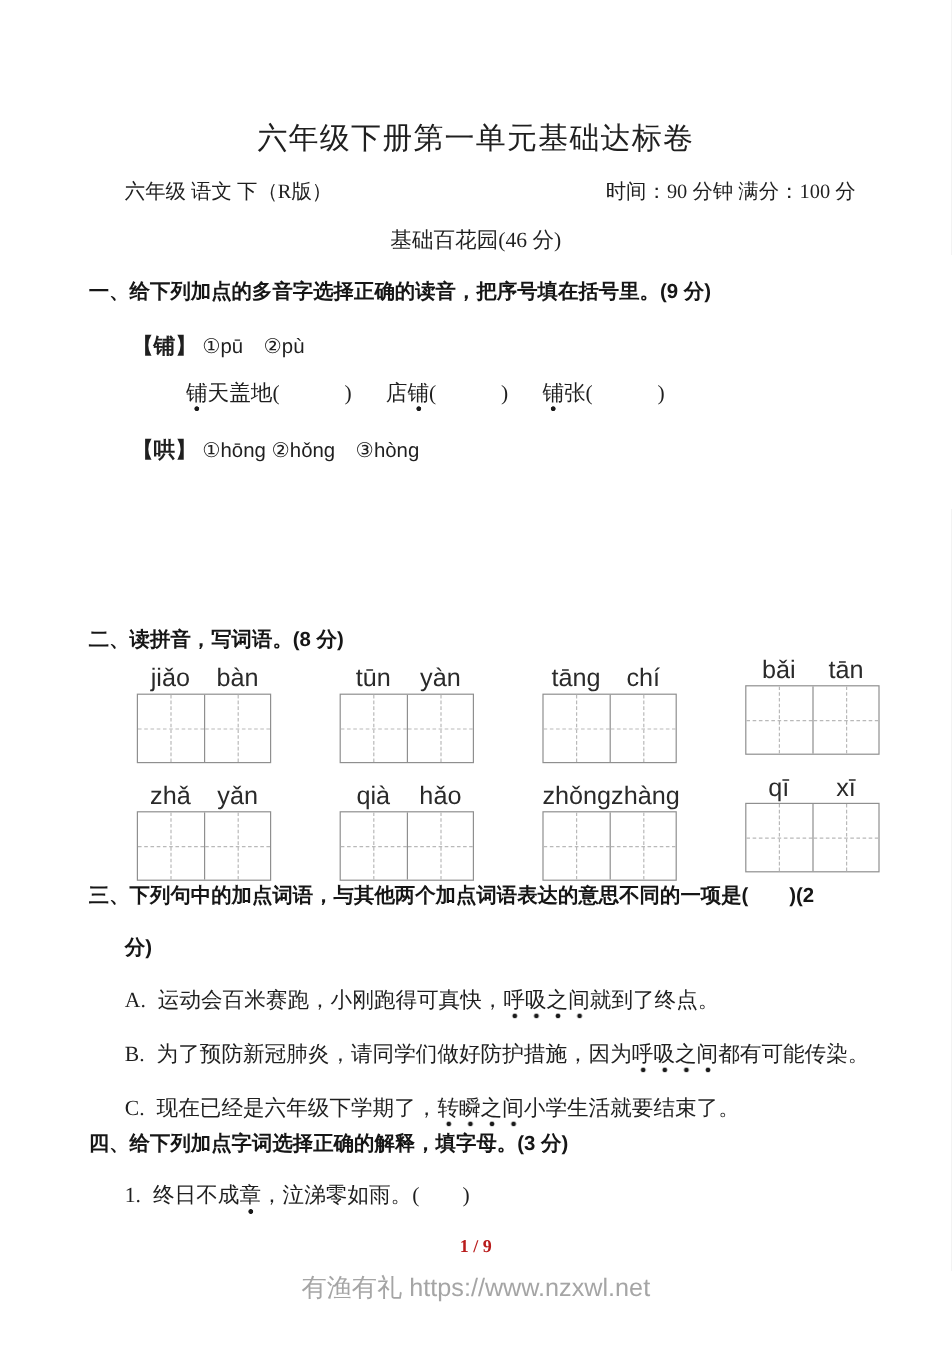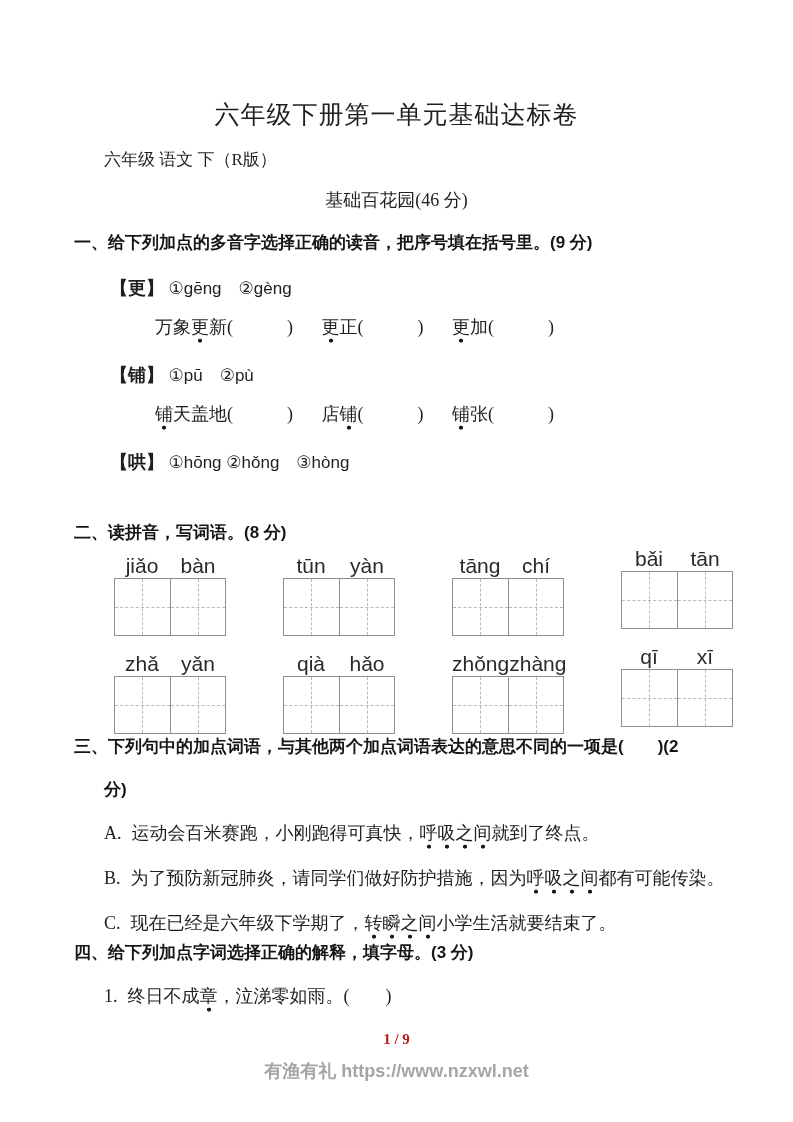--- a/index.html
+++ b/index.html
@@ -78,50 +78,39 @@
     margin:15px 0 0 30px; font-size:18px; line-height:30px; white-space:nowrap;
   }
   .opt-label { margin-right:10px; }
   
   .pagenum {
     position:absolute; top:1031px; left:0; width:100%;
     text-align:center; font-size:15px; font-weight:bold; color:#b91c1c;
   }
   .watermark {
     position:absolute; top:1059px; left:0; width:100%;
-    text-align:center; font-size:18px; color:#a5a5a5;
+    text-align:center; font-size:21px; color:#a5a5a5;
     font-family:"Liberation Sans","DejaVu Sans",sans-serif;
-    font-weight:bold;
   }
 </style>
 </head>
 <body>
 
 <div class="sheet">
 
   <div class="title">六年级下册第一单元基础达标卷</div>
   <div class="meta">
     <span class="meta-left">六年级 语文 下（R版）</span>
+    <span class="meta-right">时间：90 分钟 满分：100 分</span>
   </div>
   <div class="banner">基础百花园(46 分)</div>
 
   <div class="q" id="q1">
     <div class="qhead">一、给下列加点的多音字选择正确的读音，把序号填在括号里。(9 分)</div>
 
-    <div>
-      <div class="gline">
-        <span class="glabel">【更】</span>
-        <span class="gopts">①gēng　②gèng</span>
-      </div>
-      <div class="prow">
-        <span class="phrase"><span>万象</span><span class="dot">更</span><span>新(　　　)</span></span>
-        <span class="phrase"><span></span><span class="dot">更</span><span>正(　　　)</span></span>
-        <span class="phrase"><span></span><span class="dot">更</span><span>加(　　　)</span></span>
-      </div>
-    </div>
 
     <div>
       <div class="gline">
         <span class="glabel">【铺】</span>
         <span class="gopts">①pū　②pù</span>
       </div>
       <div class="prow">
         <span class="phrase"><span></span><span class="dot">铺</span><span>天盖地(　　　)</span></span>
         <span class="phrase"><span>店</span><span class="dot">铺</span><span>(　　　)</span></span>
         <span class="phrase"><span></span><span class="dot">铺</span><span>张(　　　)</span></span>

